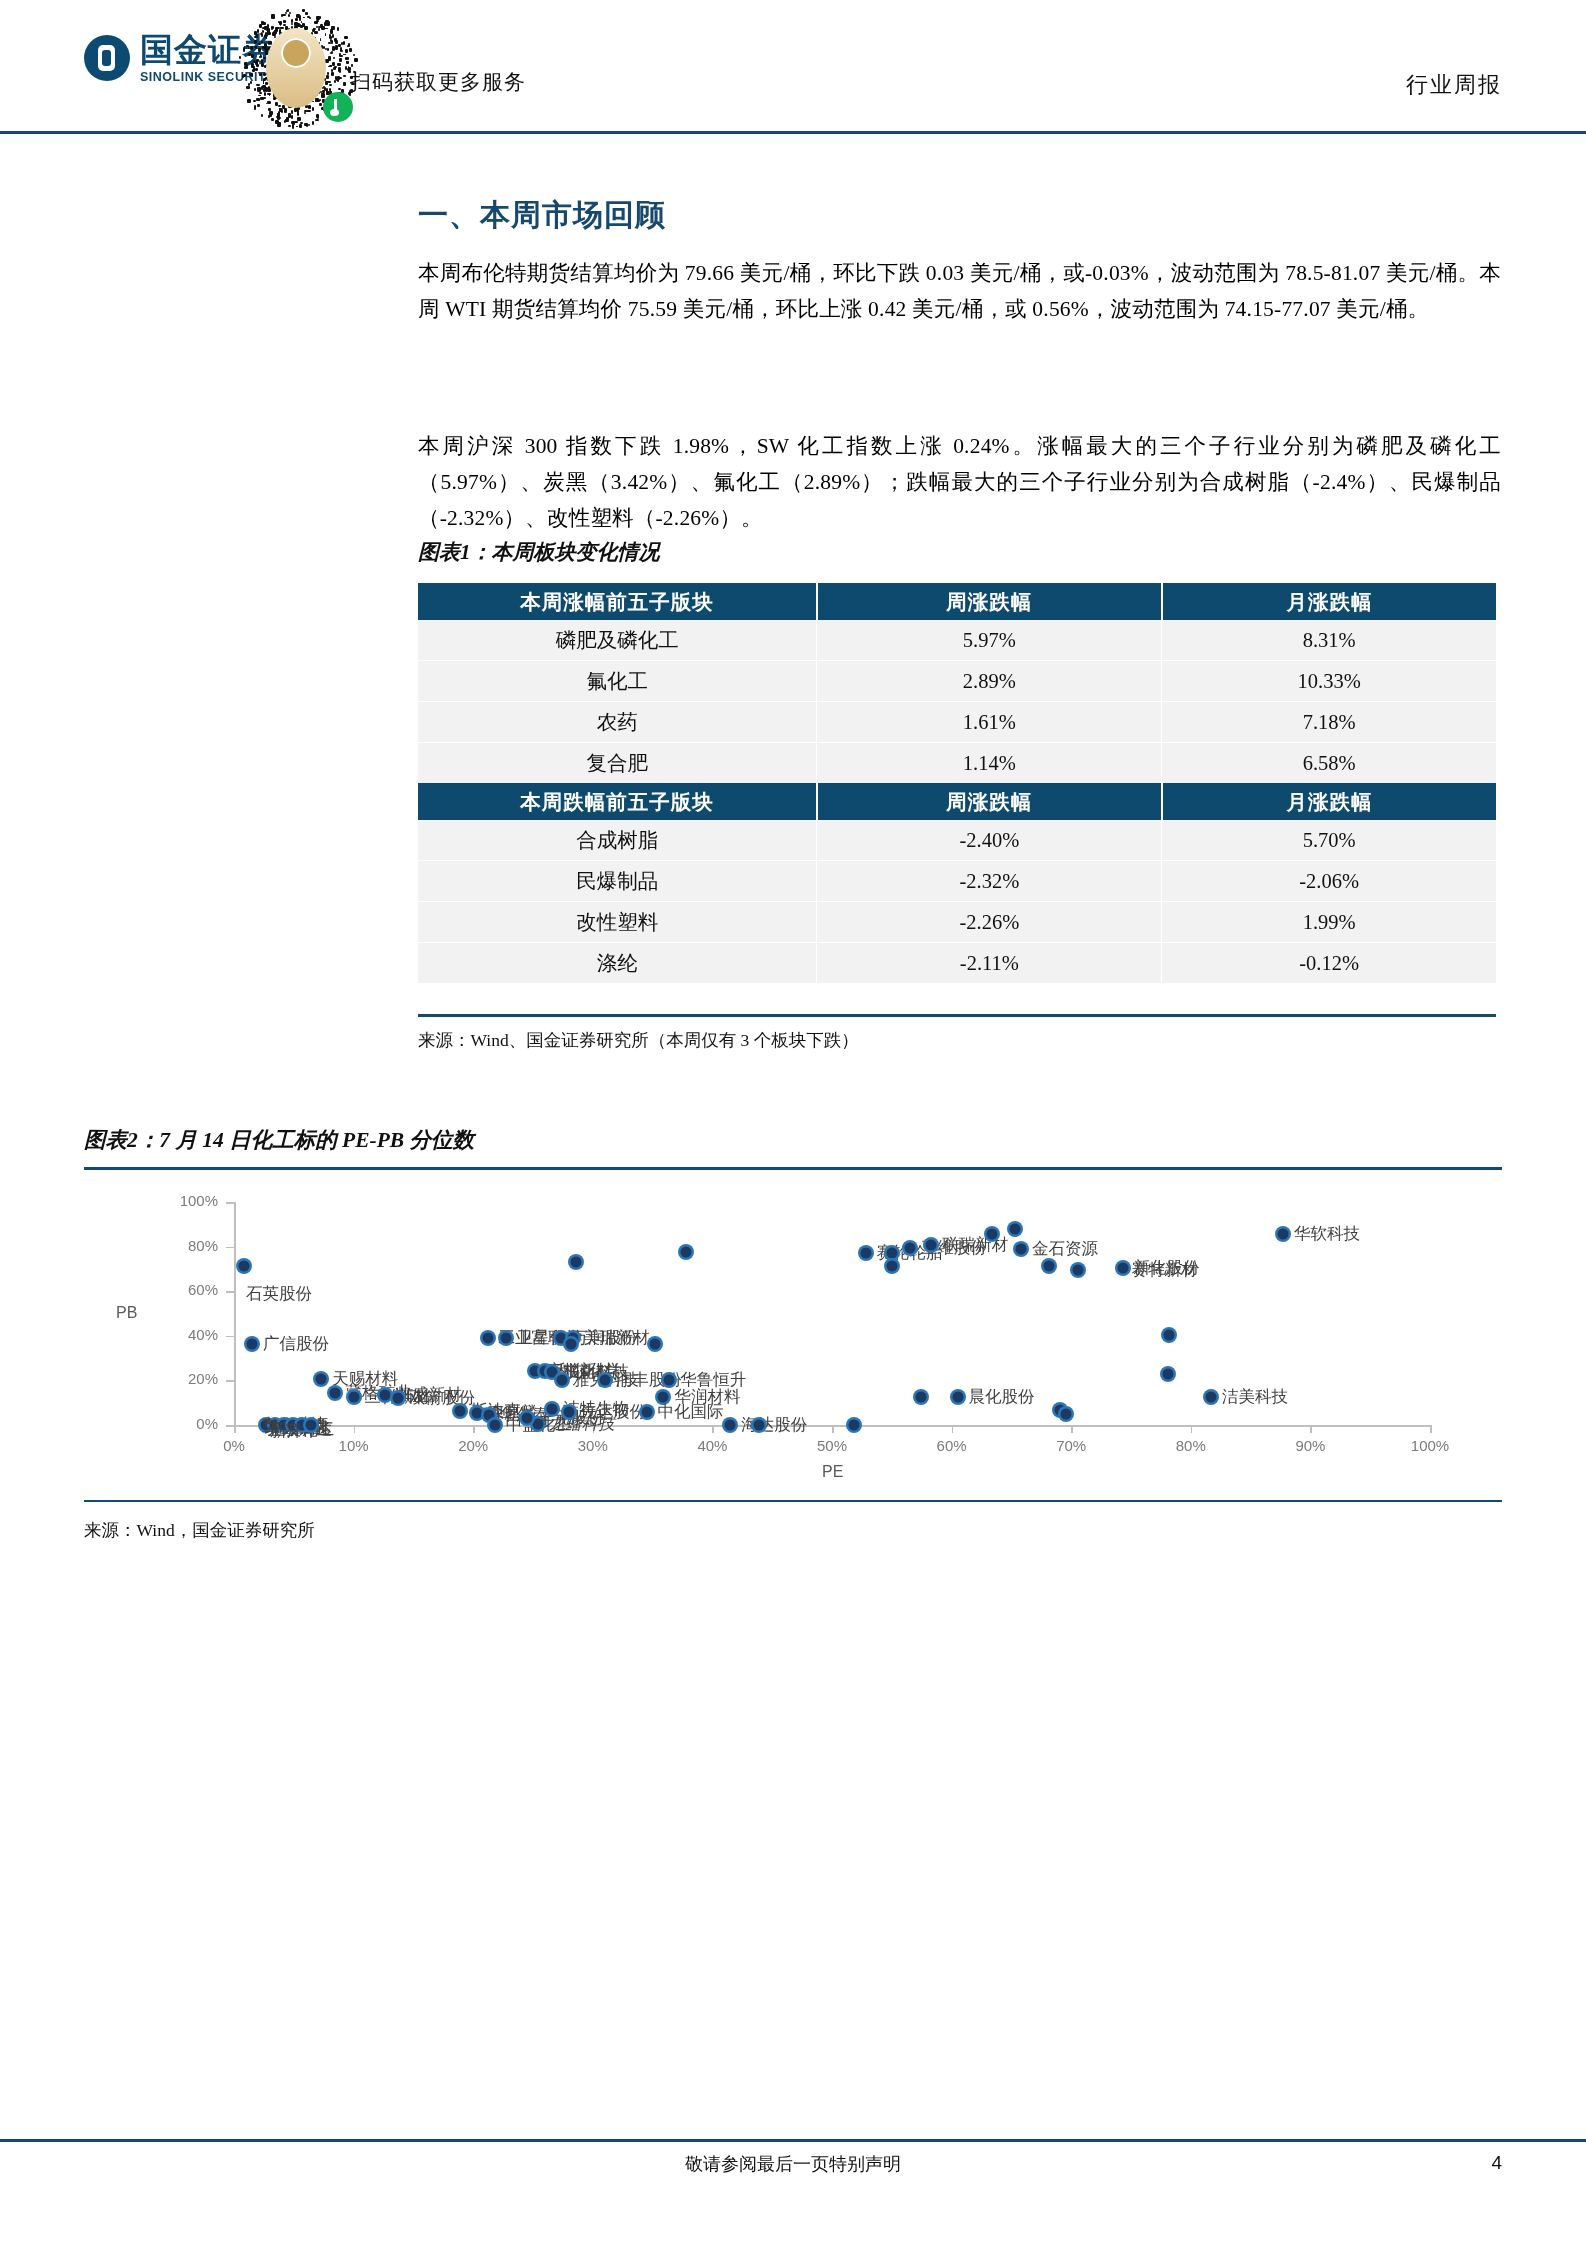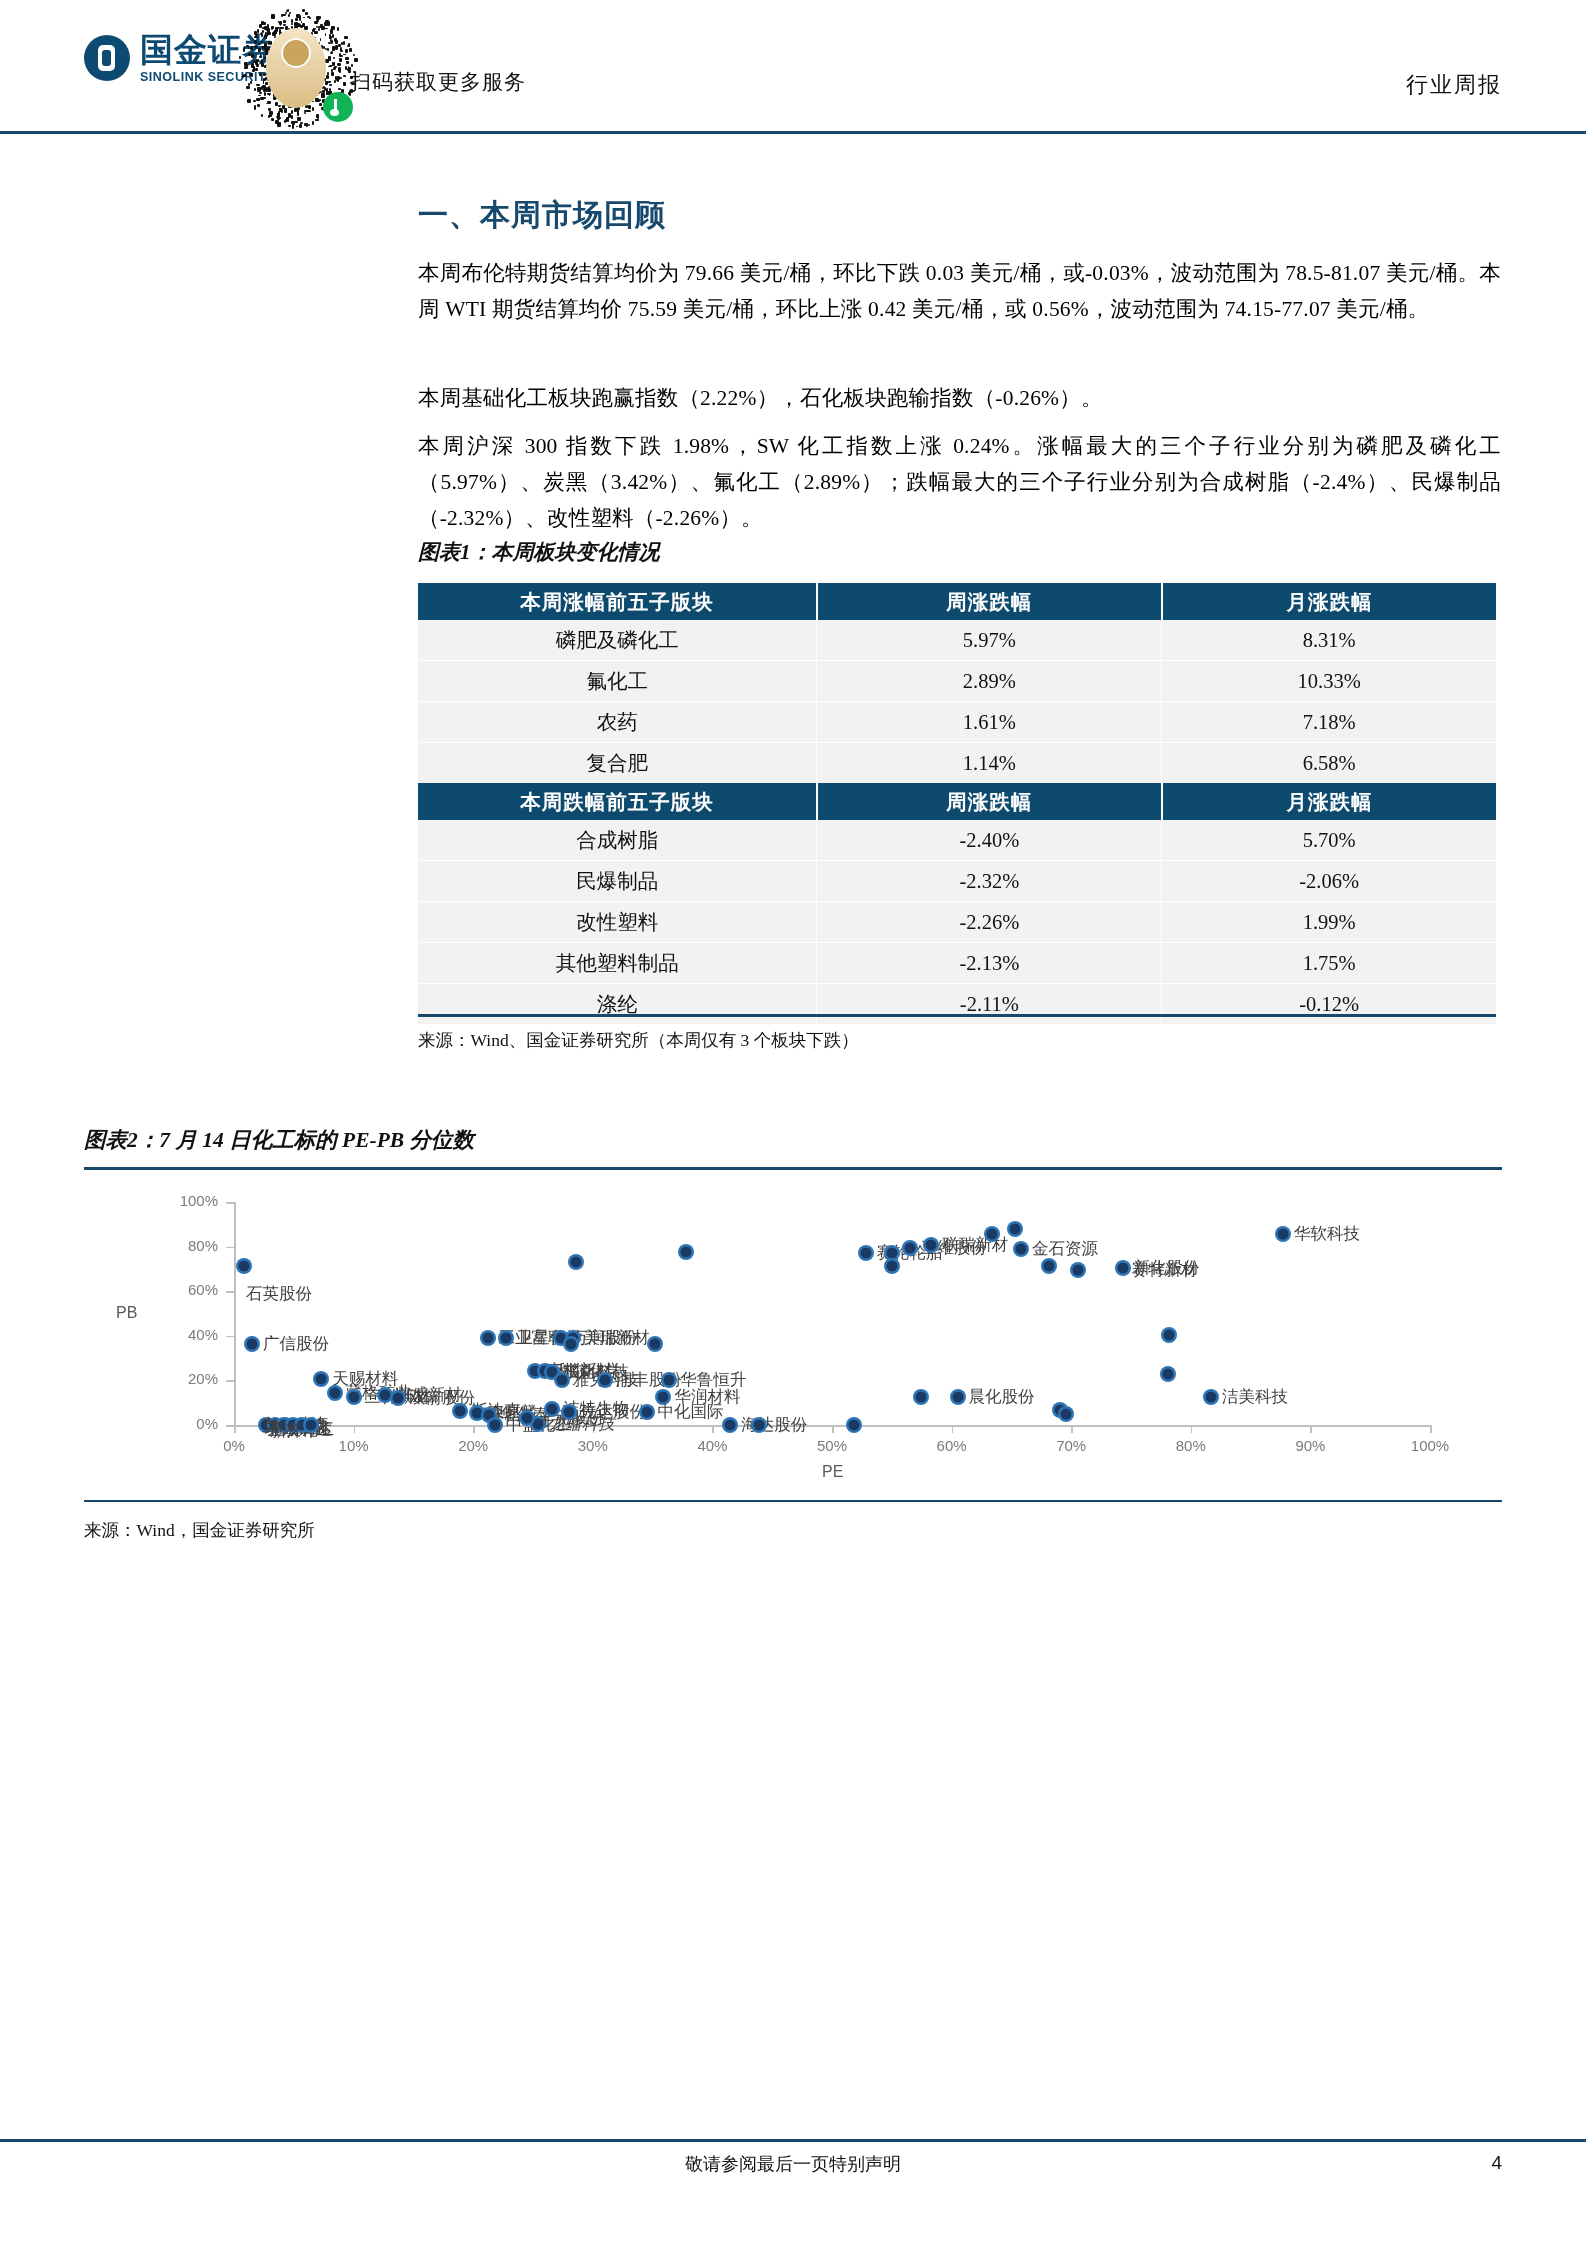--- a/index.html
+++ b/index.html
@@ -548,21 +548,20 @@
       <div class="qr-note"></div>
     </div>
     <div class="scan-text">扫码获取更多服务</div>
     <div class="doc-type">行业周报</div>
     <div class="header-rule"></div>
   </div>
 
   <div class="sec-title">一、本周市场回顾</div>
 
   <div class="para p1">本周布伦特期货结算均价为 79.66 美元/桶，环比下跌 0.03 美元/桶，或-0.03%，波动范围为 78.5-81.07 美元/桶。本周 WTI 期货结算均价 75.59 美元/桶，环比上涨 0.42 美元/桶，或 0.56%，波动范围为 74.15-77.07 美元/桶。</div>
-  <div class="para p2">本周基础化工板块跑赢指数（2.22%），石化板块跑输指数（-0.26%）。</div>
   <div class="para p3">本周沪深 300 指数下跌 1.98%，SW 化工指数上涨 0.24%。涨幅最大的三个子行业分别为磷肥及磷化工（5.97%）、炭黑（3.42%）、氟化工（2.89%）；跌幅最大的三个子行业分别为合成树脂（-2.4%）、民爆制品（-2.32%）、改性塑料（-2.26%）。</div>
 
   <div class="ex-title" id="ex1-title">图表1：本周板块变化情况</div>
 
   <table class="tbl">
     <colgroup>
         <col class="col1">
         <col class="col2">
         <col class="col3">
       </colgroup>
@@ -604,25 +603,20 @@
         </tr>
         <tr class="drow">
           <td class="c1">民爆制品</td>
           <td class="c2">-2.32%</td>
           <td class="c3">-2.06%</td>
         </tr>
         <tr class="drow">
           <td class="c1">改性塑料</td>
           <td class="c2">-2.26%</td>
           <td class="c3">1.99%</td>
-        </tr>
-        <tr class="drow">
-          <td class="c1">其他塑料制品</td>
-          <td class="c2">-2.13%</td>
-          <td class="c3">1.75%</td>
         </tr>
         <tr class="drow">
           <td class="c1">涤纶</td>
           <td class="c2">-2.11%</td>
           <td class="c3">-0.12%</td>
         </tr>
       </tbody>
   </table>
   <div class="tbl-bottom"></div>
   <div class="src" id="src1">来源：Wind、国金证券研究所（本周仅有 3 个板块下跌）</div>

